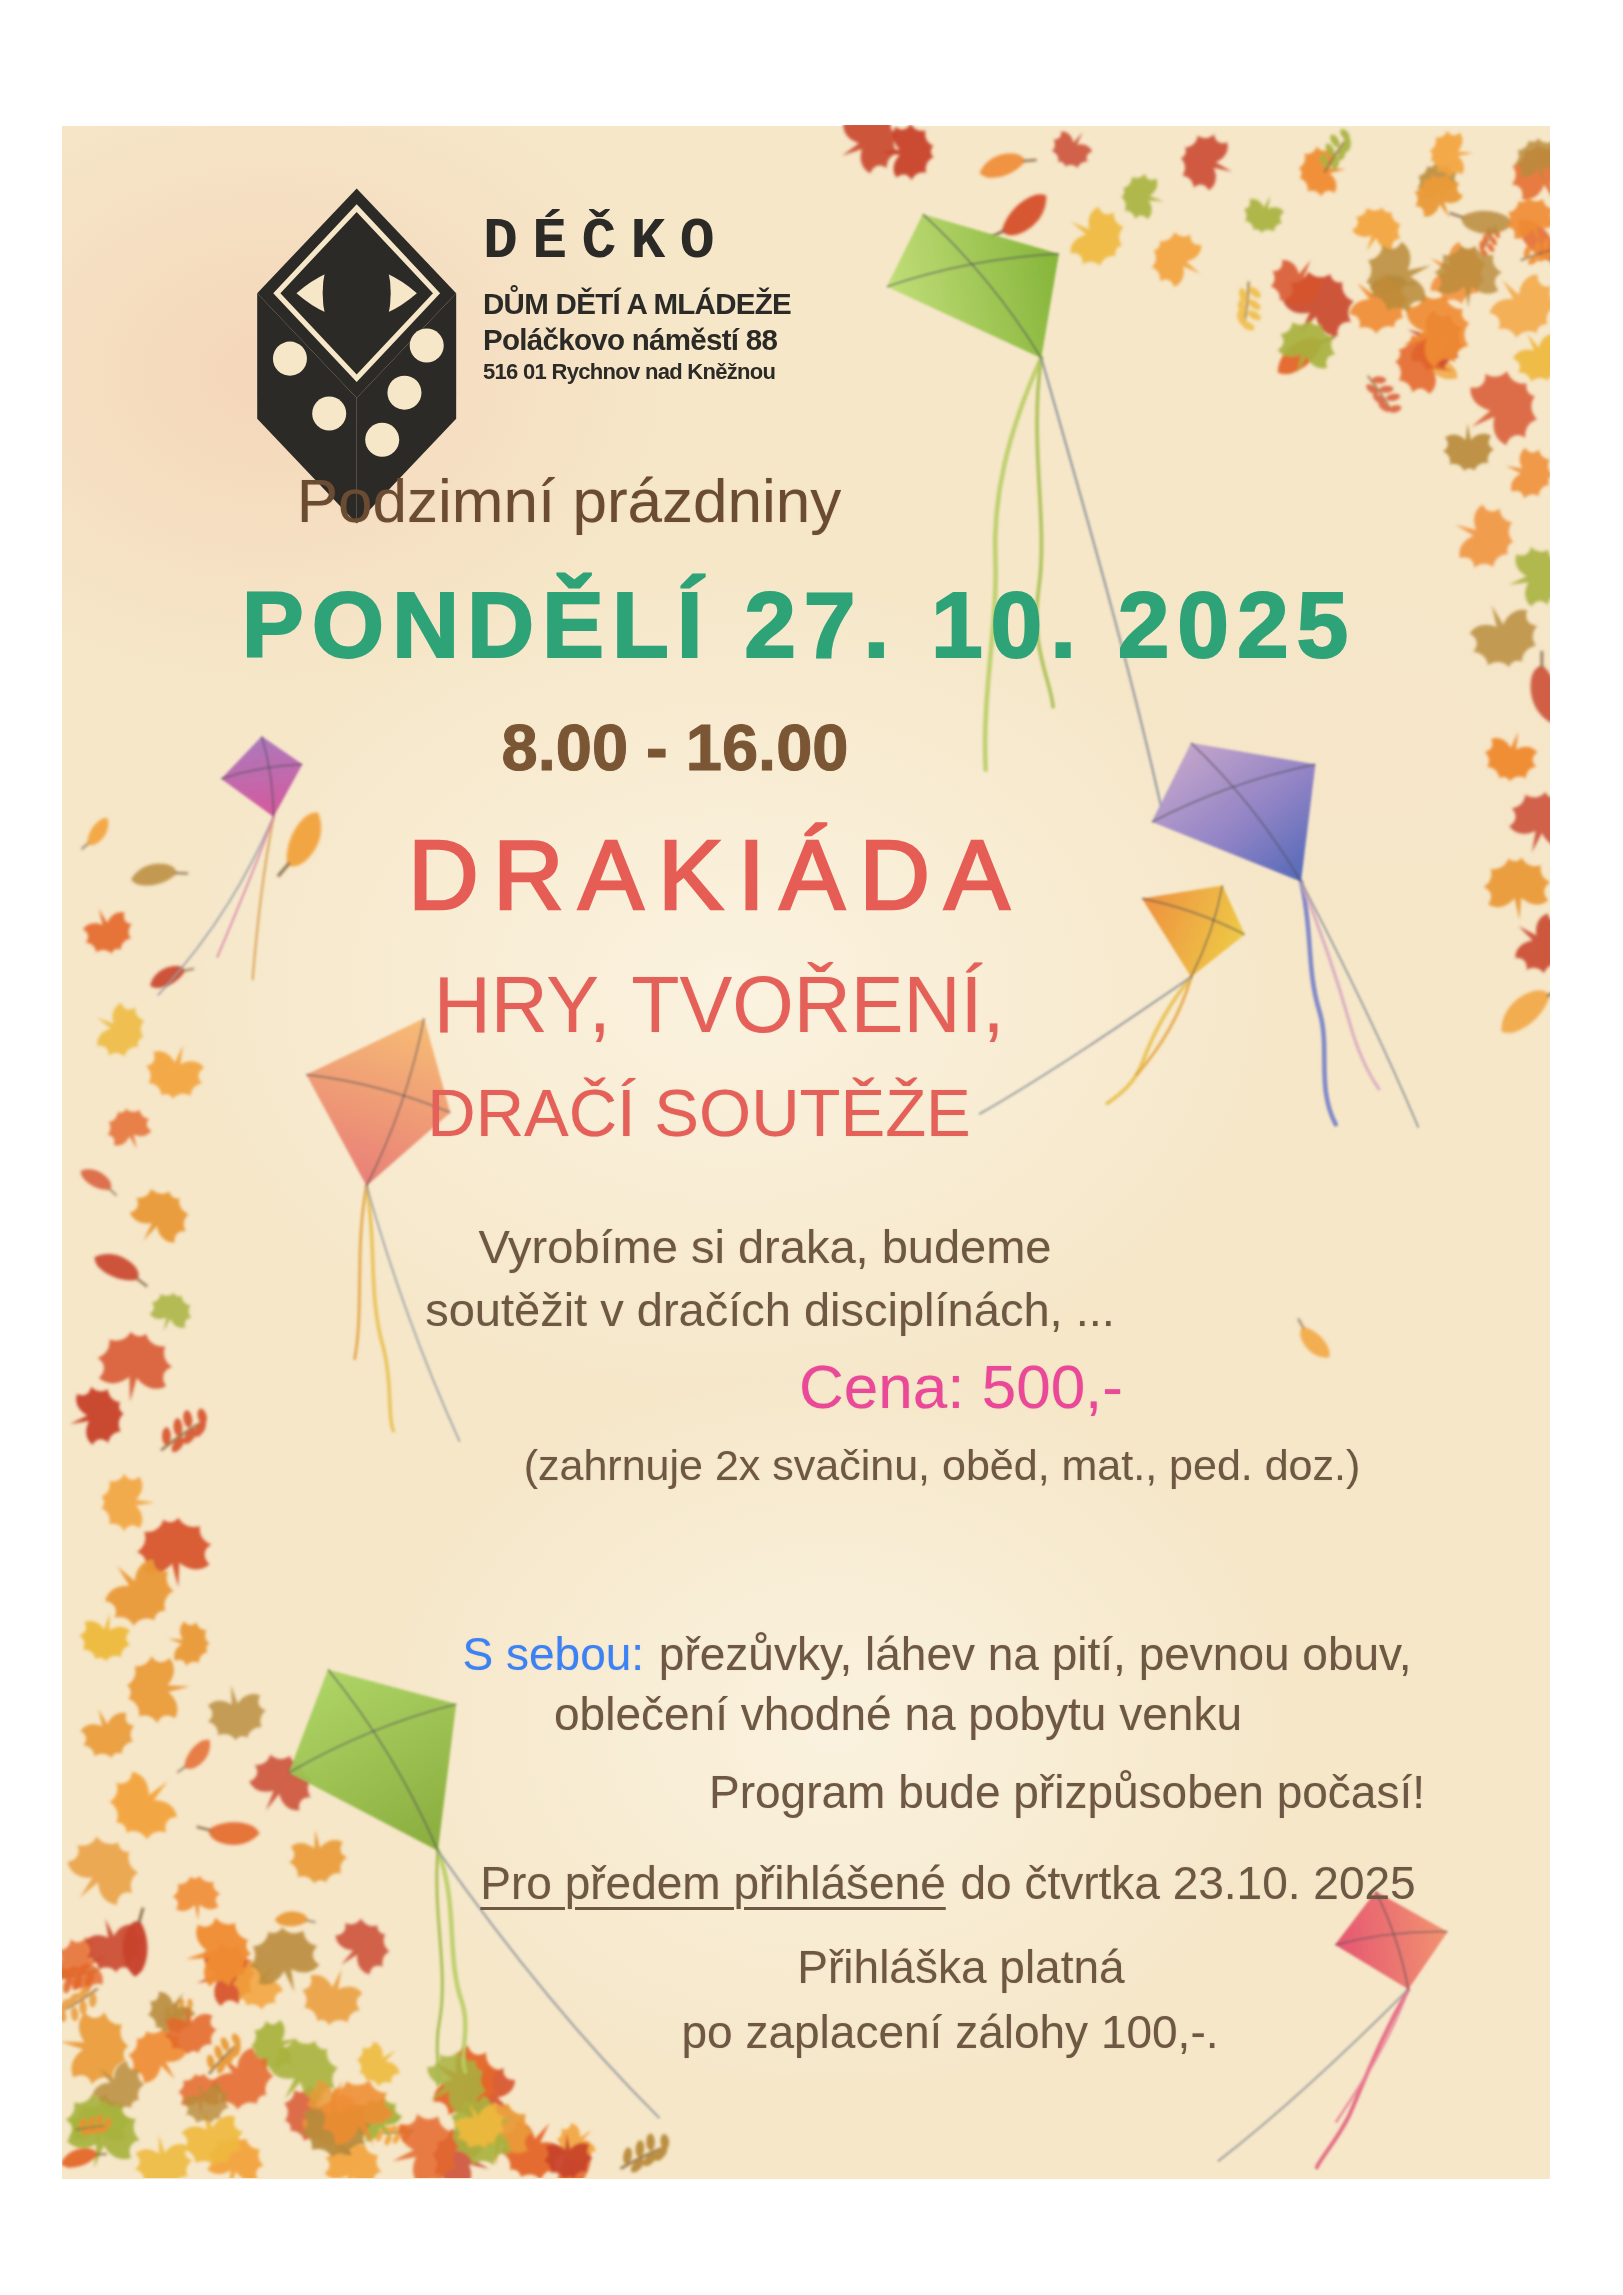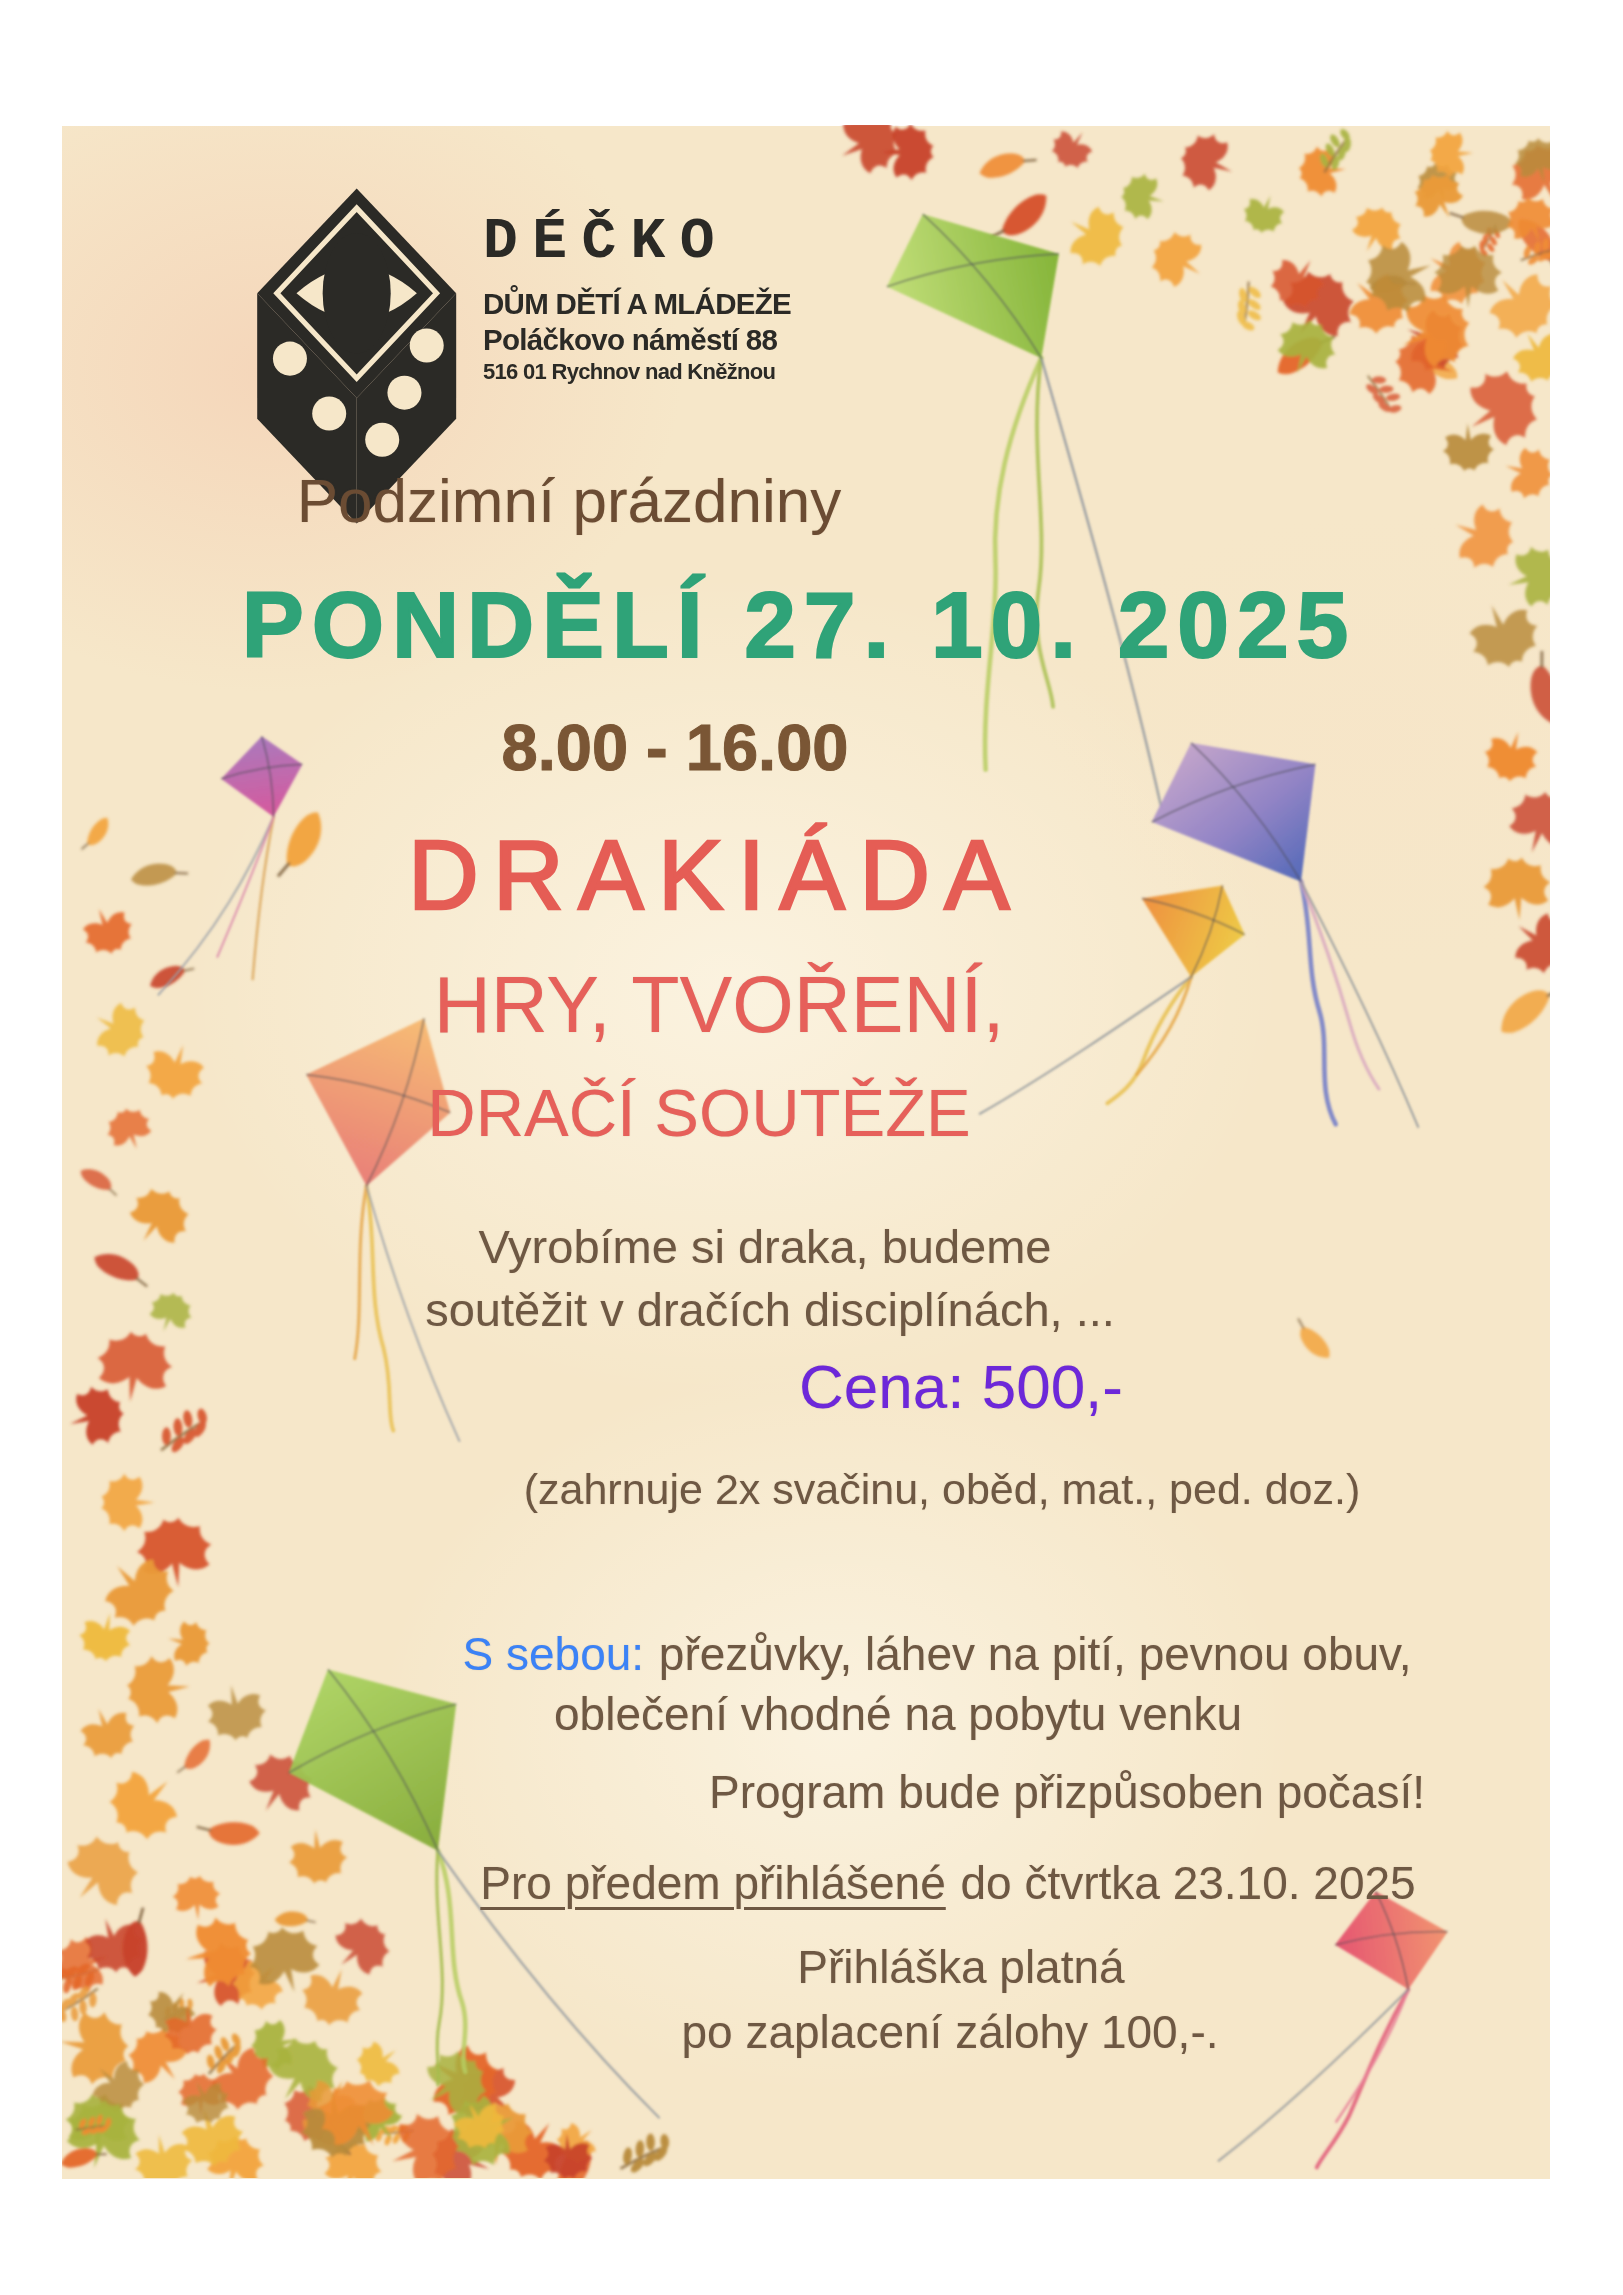--- a/index.html
+++ b/index.html
@@ -324,22 +324,22 @@
 <div class="t" style="left:675px;top:715px;font-size:65px;font-weight:700;color:#7a5635;-webkit-text-stroke:1px #7a5635;">8.00 - 16.00</div>
 
 <div class="t" style="left:716px;top:826px;font-size:98px;font-weight:400;letter-spacing:14.4px;color:#e55d55;-webkit-text-stroke:2.6px #e55d55;">DRAKIÁDA</div>
 
 <div class="t" style="left:719px;top:965px;font-size:79px;color:#e6605a;">HRY, TVOŘENÍ,</div>
 <div class="t" style="left:699px;top:1079px;font-size:67px;color:#e6605a;">DRAČÍ SOUTĚŽE</div>
 
 <div class="t" style="left:765px;top:1223px;font-size:47px;color:#6e5843;">Vyrobíme si draka, budeme</div>
 <div class="t" style="left:770px;top:1286px;font-size:47px;color:#6e5843;">soutěžit v dračích disciplínách, ...</div>
 
-<div class="t" style="left:961px;top:1356px;font-size:62px;color:#6d28d9;">Cena: 500,-</div>
-<div class="t" style="left:942px;top:1444px;font-size:43px;color:#6e5843;margin-top:24px;">(zahrnuje 2x svačinu, oběd, mat., ped. doz.)</div>
+<div class="t" style="left:961px;top:1356px;font-size:62px;color:#ec4899;">Cena: 500,-</div>
+<div class="t" style="left:942px;top:1444px;font-size:43px;color:#6e5843;">(zahrnuje 2x svačinu, oběd, mat., ped. doz.)</div>
 
 <div class="t" style="left:937px;top:1631px;font-size:46px;color:#6e5843;">
   <span class="red-lead">S sebou:</span><span class="gap">přezůvky, láhev na pití, pevnou obuv,</span>
 </div>
 <div class="t" style="left:898px;top:1691px;font-size:46px;color:#6e5843;">oblečení vhodné na pobytu venku</div>
 
 <div class="t" style="left:1067px;top:1769px;font-size:46px;color:#6e5843;">Program bude přizpůsoben počasí!</div>
 
 <div class="t" style="left:948px;top:1860px;font-size:46px;color:#6e5843;">
   <span class="u">Pro předem přihlášené</span><span class="gap">do čtvrtka 23.10. 2025</span>

